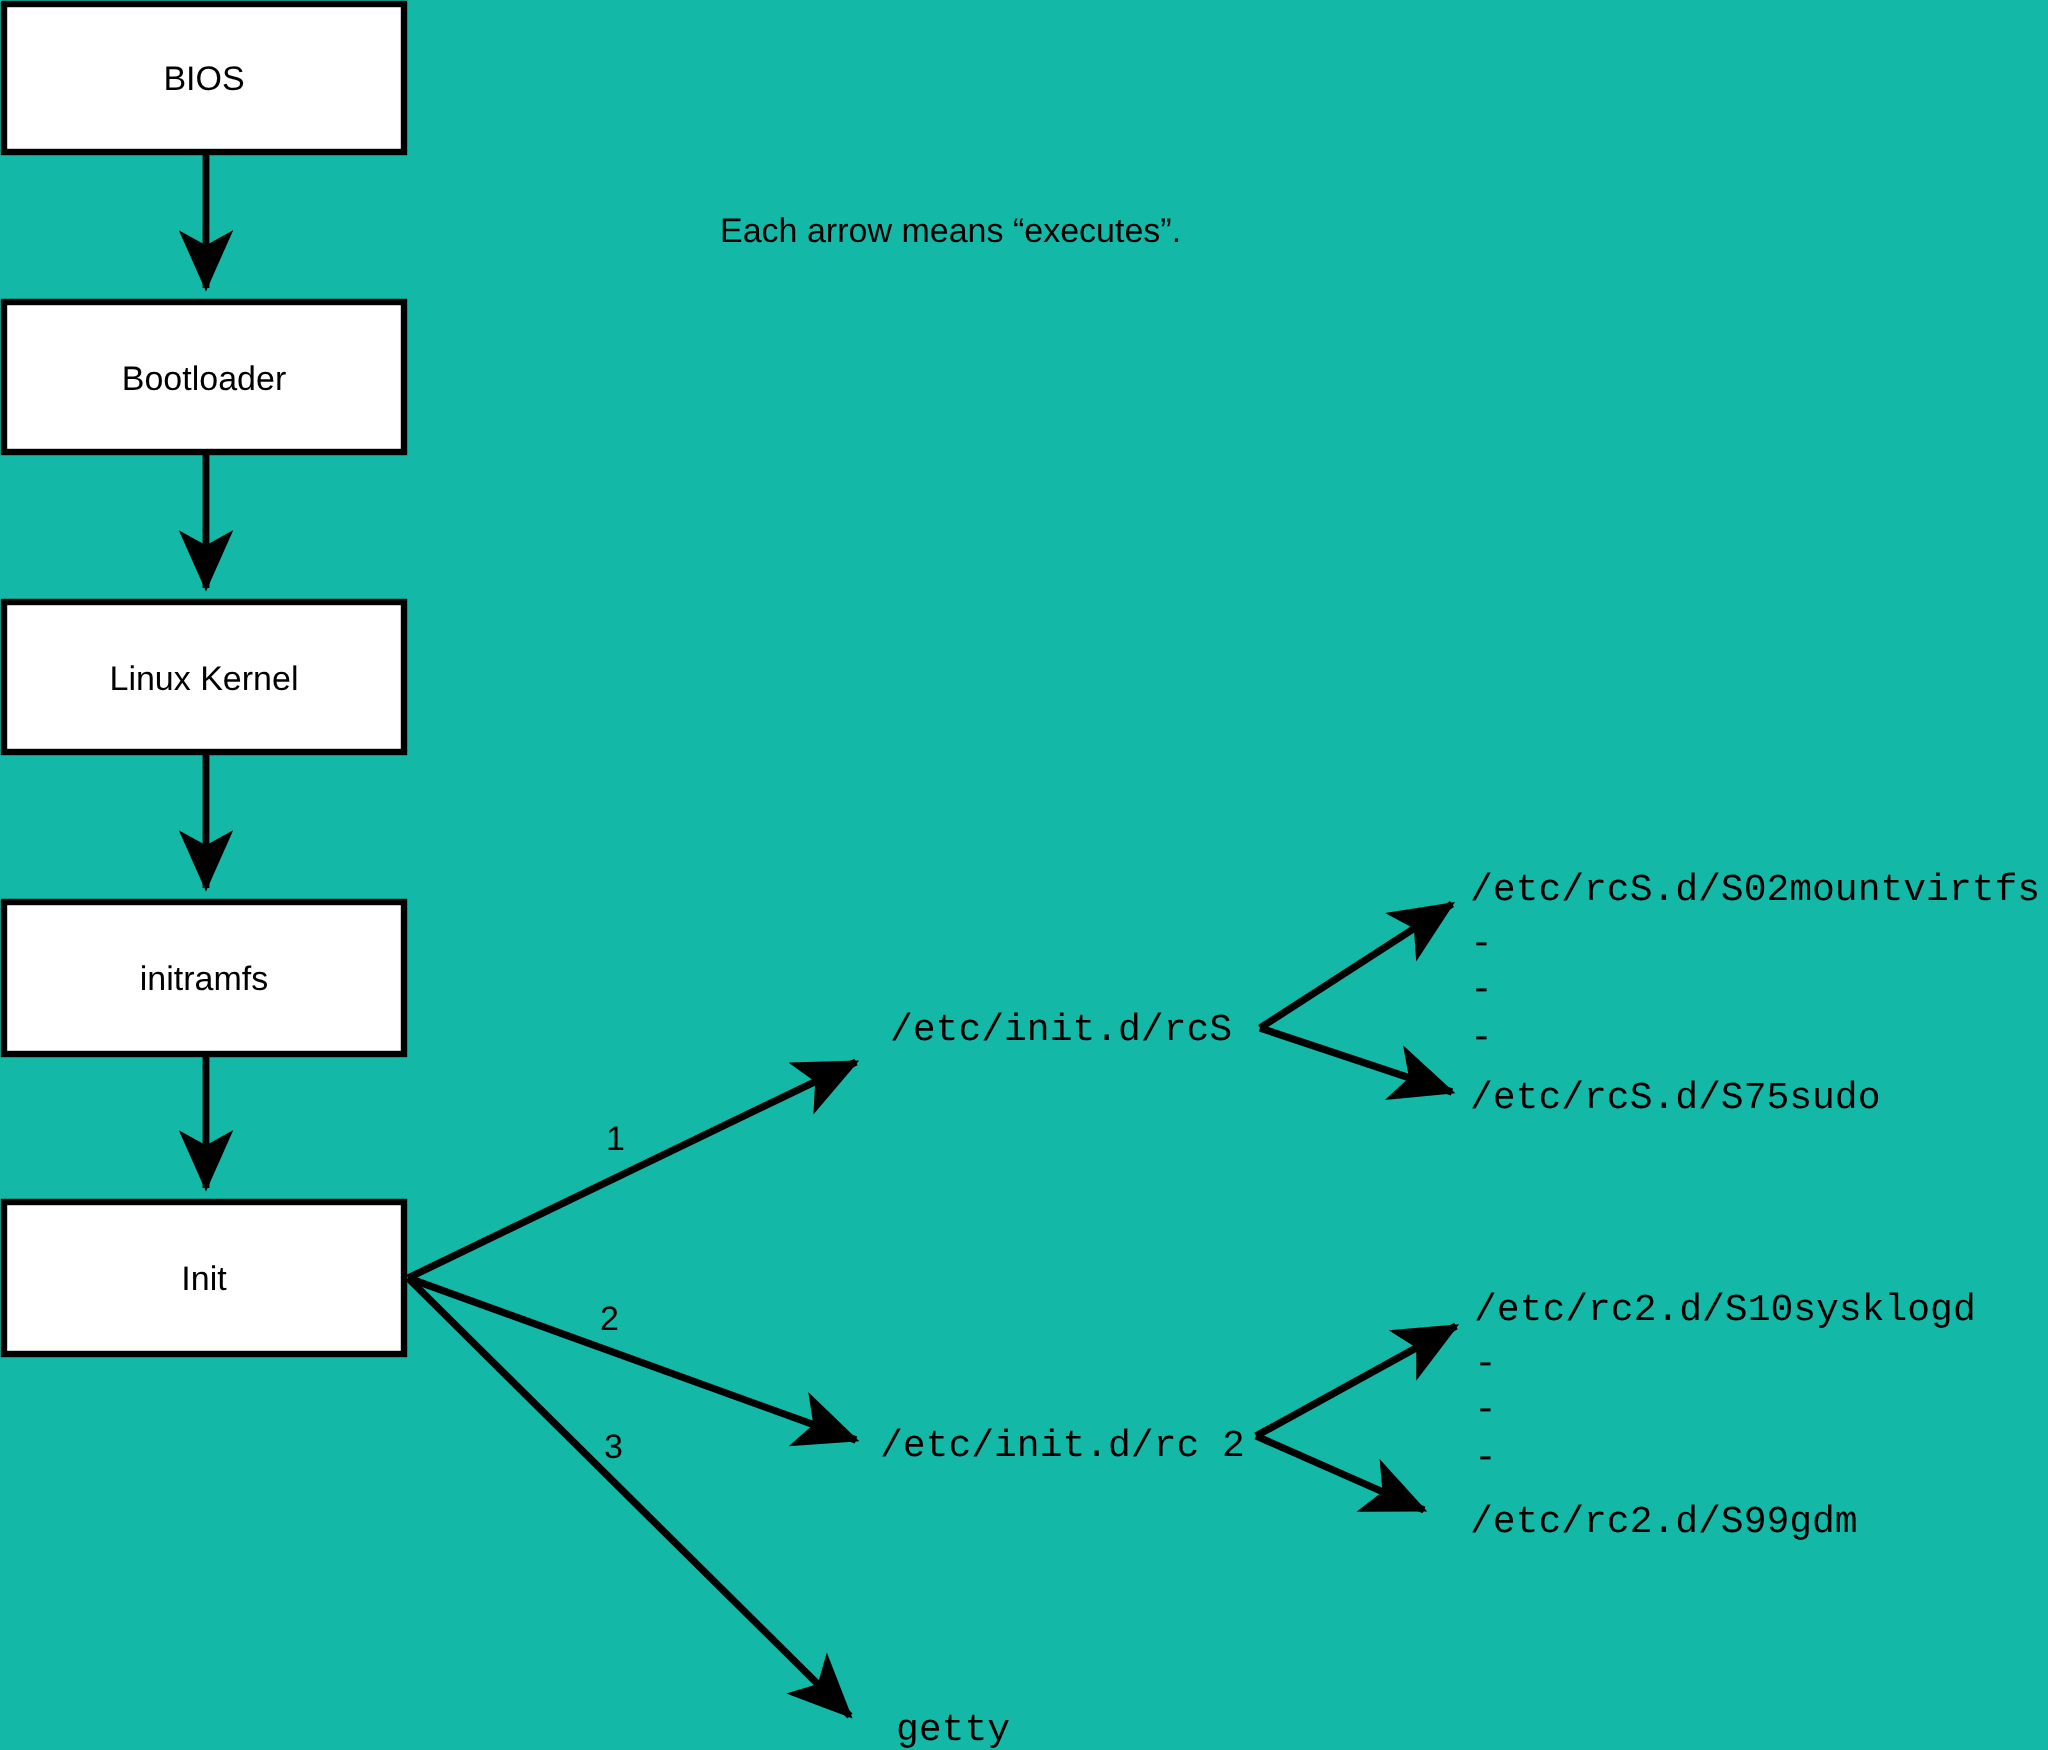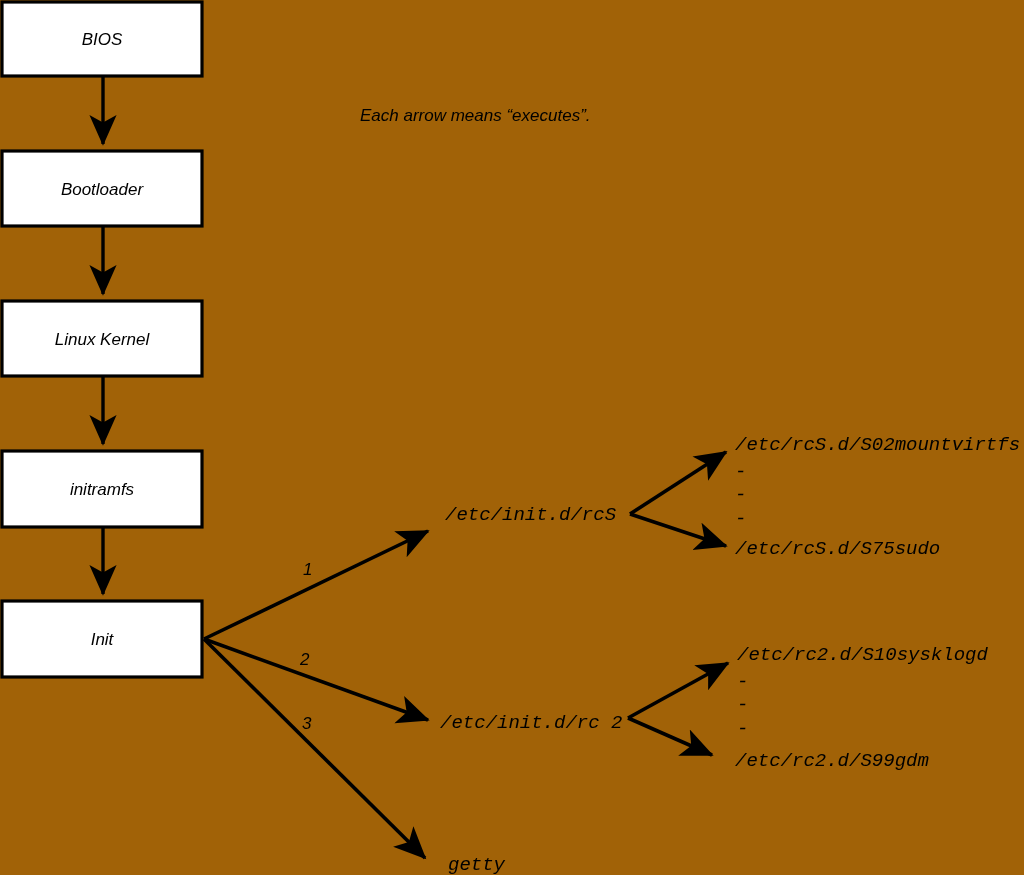--- a/index.html
+++ b/index.html
@@ -4,24 +4,23 @@
 <style>
   html, body {
     margin: 0;
     padding: 0;
     background: #ffffff;
   }
   #canvas {
     position: relative;
     width: 1024px;
     height: 875px;
-    background: #a16207;
+    background: #14b8a6;
     overflow: hidden;
     font-family: "Liberation Sans", sans-serif;
-    font-style: italic;
   }
   #diagram-svg {
     position: absolute;
     left: 0;
     top: 0;
     width: 1024px;
     height: 875px;
   }
   .box-label {
     font-family: "Liberation Sans", sans-serif;

